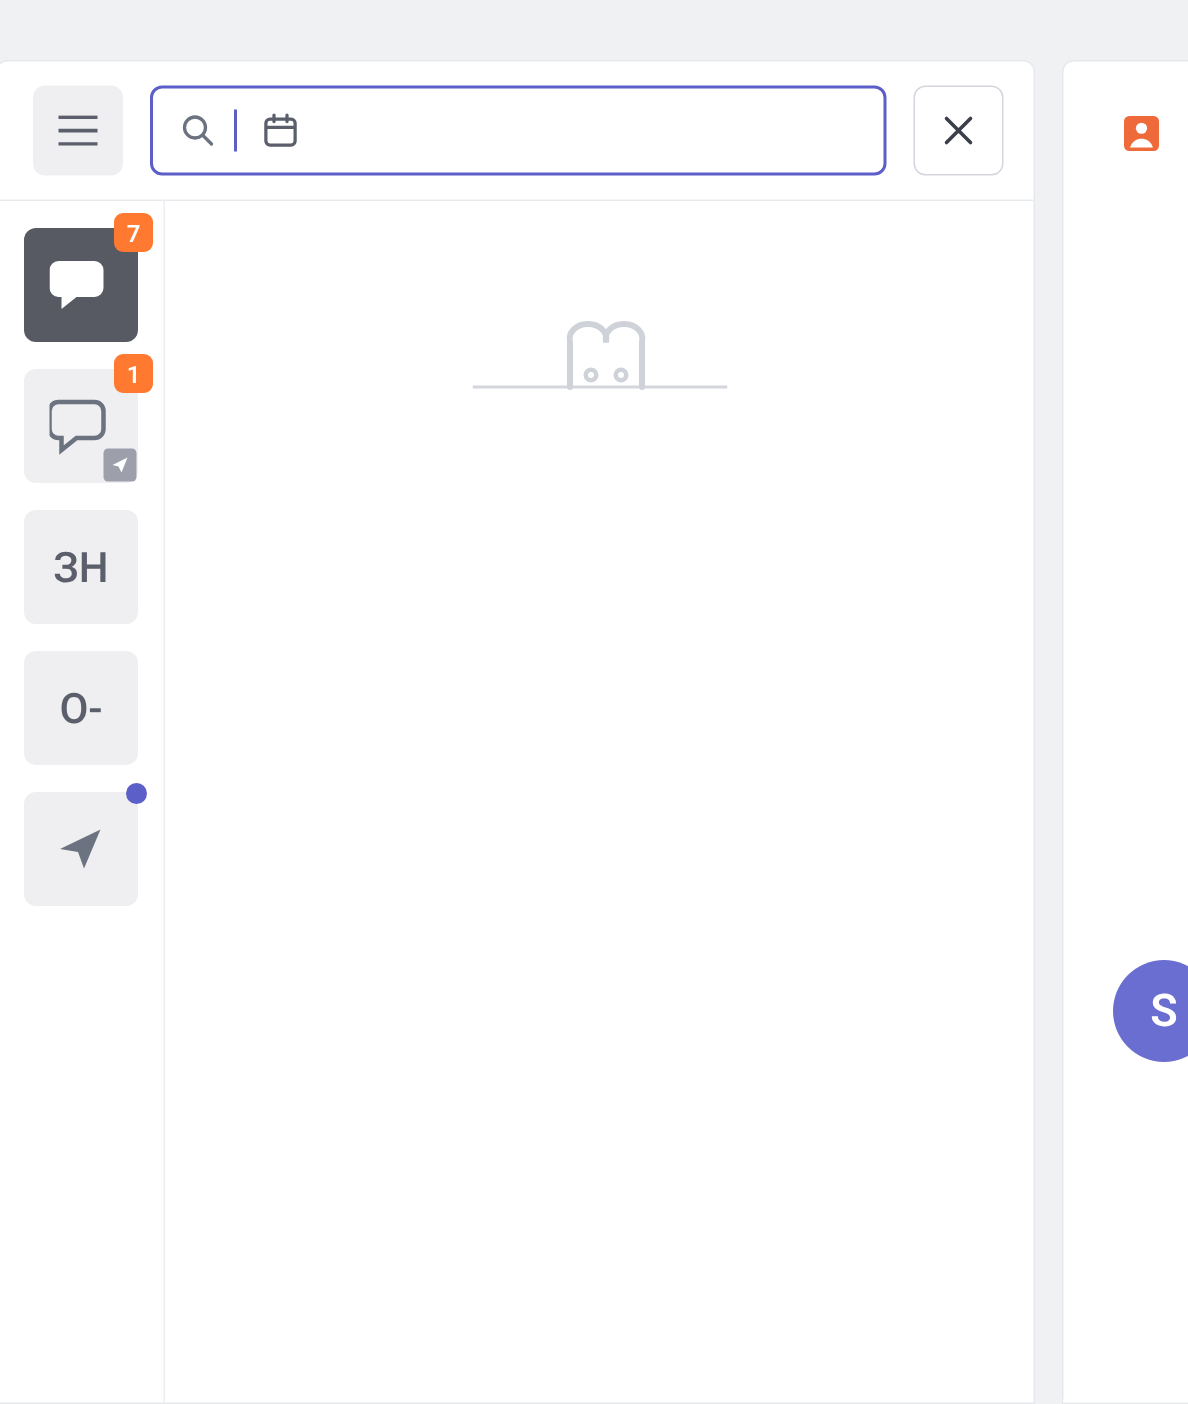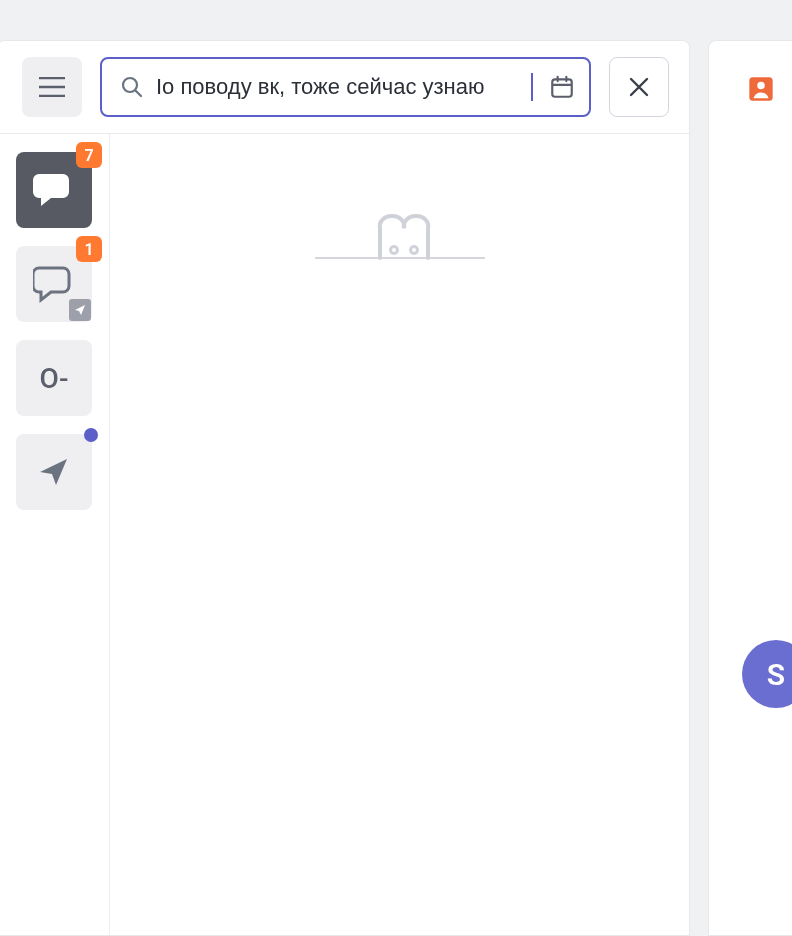--- a/index.html
+++ b/index.html
@@ -220,21 +220,20 @@
         </span>
       </button>
 
       <div class="search-wrap">
         <span>
           <svg width="24" height="24" viewBox="0 0 24 24" fill="none">
               <circle cx="10" cy="10" r="7" stroke="#6b7280" stroke-width="2.2"></circle>
               <path d="M15.5 15.5 L21 21" stroke="#6b7280" stroke-width="2.2" stroke-linecap="round"></path>
             </svg>
         </span>
-        <input type="text" value="Iо поводу вк, тоже сейчас узнаю" style="">
         <span class="cursor-bar"></span>
         <span style="padding:0 4px;cursor:pointer;">
           <svg width="26" height="26" viewBox="0 0 24 24" fill="none">
               <rect x="3" y="5" width="18" height="16" rx="2.5" stroke="#5b5f6b" stroke-width="2"></rect>
               <path d="M3 10h18" stroke="#5b5f6b" stroke-width="2"></path>
               <path d="M8 2.5v4M16 2.5v4" stroke="#5b5f6b" stroke-width="2" stroke-linecap="round"></path>
             </svg>
         </span>
       </div>
 
@@ -266,20 +265,23 @@
             </svg>
           </span>
           <span class="badge">1</span>
           <span class="mini-corner">
             <svg width="12" height="12" viewBox="0 0 12 12">
                 <path d="M1 6 L11 1 L7 11 L5 7 Z" fill="#ffffff"></path>
               </svg>
           </span>
         </div>
 
+        <div class="ch-item">
+          <span>ЗН</span>
+        </div>
 
         <div class="ch-item">
           <span>О-</span>
         </div>
 
         <div class="ch-item">
           <span>
             <svg width="34" height="34" viewBox="0 0 34 34">
                 <path d="M3 17 L30 4 L19 30 L15 19 Z" fill="#6b7280"></path>
               </svg>

